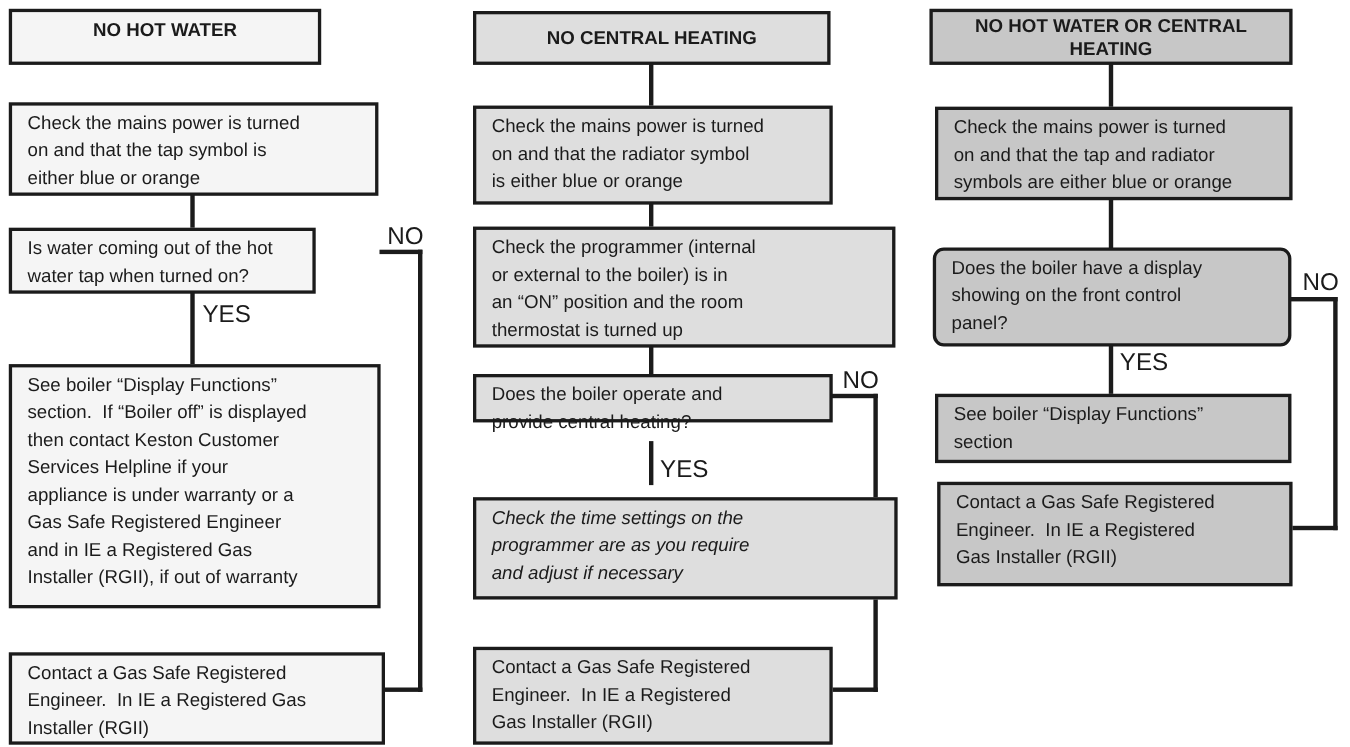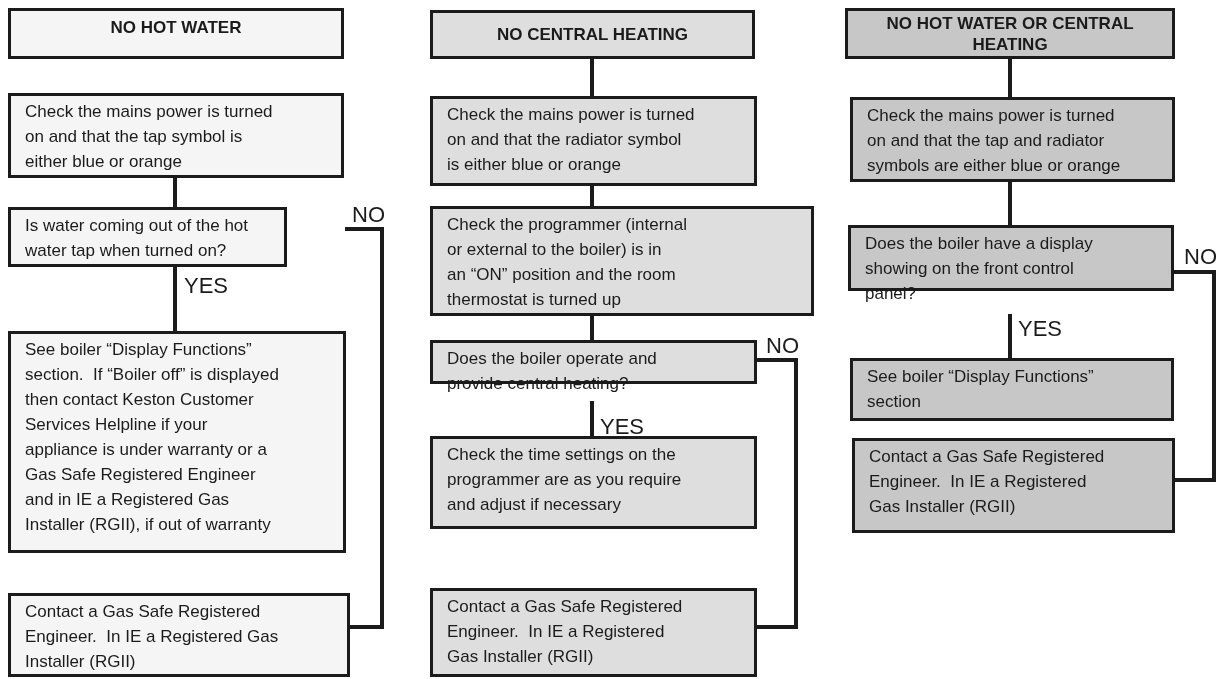--- a/index.html
+++ b/index.html
@@ -25,21 +25,21 @@
   .c2 { background:#dedede; }
   .c3 { background:#c7c7c7; }
   .line { position:absolute; background:#1b1b1b; }
   .lbl { position:absolute; font-size:22px; line-height:20px; white-space:nowrap; }
 </style>
 </head>
 <body>
 
 <div class="stage">
 
-  <div class="box c1 title title-high" style="left:8px; top:8px; width:336px; height:51px;">NO HOT WATER</div>
+  <div class="box c1 title title-high" style="left:8px; top:8px; width:284px; height:51px;">NO HOT WATER</div>
 
   <div class="box c1" style="left:8px; top:93px; width:336px; height:85px;">Check the mains power is turned
 on and that the tap symbol is
 either blue or orange</div>
 
   <div class="line" style="left:173px; top:177px; width:4px; height:31px;"></div>
 
   <div class="box c1" style="left:8px; top:207px; width:279px; height:60px;">Is water coming out of the hot
 water tap when turned on?</div>
 
@@ -85,40 +85,40 @@
 provide central heating?</div>
 
   <div class="lbl" style="left:766px; top:336px;">NO</div>
   <div class="line" style="left:755px; top:358px; width:43px; height:4px;"></div>
   <div class="line" style="left:794px; top:358px; width:4px; height:271px;"></div>
   <div class="line" style="left:755px; top:625px; width:43px; height:4px;"></div>
 
   <div class="lbl" style="left:600px; top:417px;">YES</div>
   <div class="line" style="left:590px; top:401px; width:4px; height:40px;"></div>
 
-  <div class="box c2" style="left:430px; top:436px; width:327px; height:93px;">Check the time settings on the
+  <div class="box c2" style="left:430px; top:452px; width:386px; height:93px;font-style:italic;">Check the time settings on the
 programmer are as you require
 and adjust if necessary</div>
 
   <div class="box c2" style="left:430px; top:588px; width:327px; height:89px;">Contact a Gas Safe Registered
 Engineer.  In IE a Registered
 Gas Installer (RGII)</div>
 
   <div class="box c3 title" style="left:845px; top:8px; width:330px; height:51px;">NO HOT WATER OR CENTRAL
 HEATING</div>
 
   <div class="line" style="left:1008px; top:58px; width:4px; height:40px;"></div>
 
   <div class="box c3" style="left:850px; top:97px; width:325px; height:85px;">Check the mains power is turned
 on and that the tap and radiator
 symbols are either blue or orange</div>
 
   <div class="line" style="left:1008px; top:181px; width:4px; height:45px;"></div>
 
-  <div class="box c3" style="left:848px; top:225px; width:326px; height:66px;">Does the boiler have a display
+  <div class="box c3" style="left:848px; top:225px; width:326px; height:90px;border-radius:10px;">Does the boiler have a display
 showing on the front control
 panel?</div>
 
   <div class="lbl" style="left:1184px; top:247px;">NO</div>
   <div class="line" style="left:1173px; top:270px; width:43px; height:4px;"></div>
   <div class="line" style="left:1212px; top:270px; width:4px; height:212px;"></div>
   <div class="line" style="left:1173px; top:478px; width:43px; height:4px;"></div>
 
   <div class="lbl" style="left:1018px; top:319px;">YES</div>
   <div class="line" style="left:1008px; top:314px; width:4px; height:45px;"></div>

